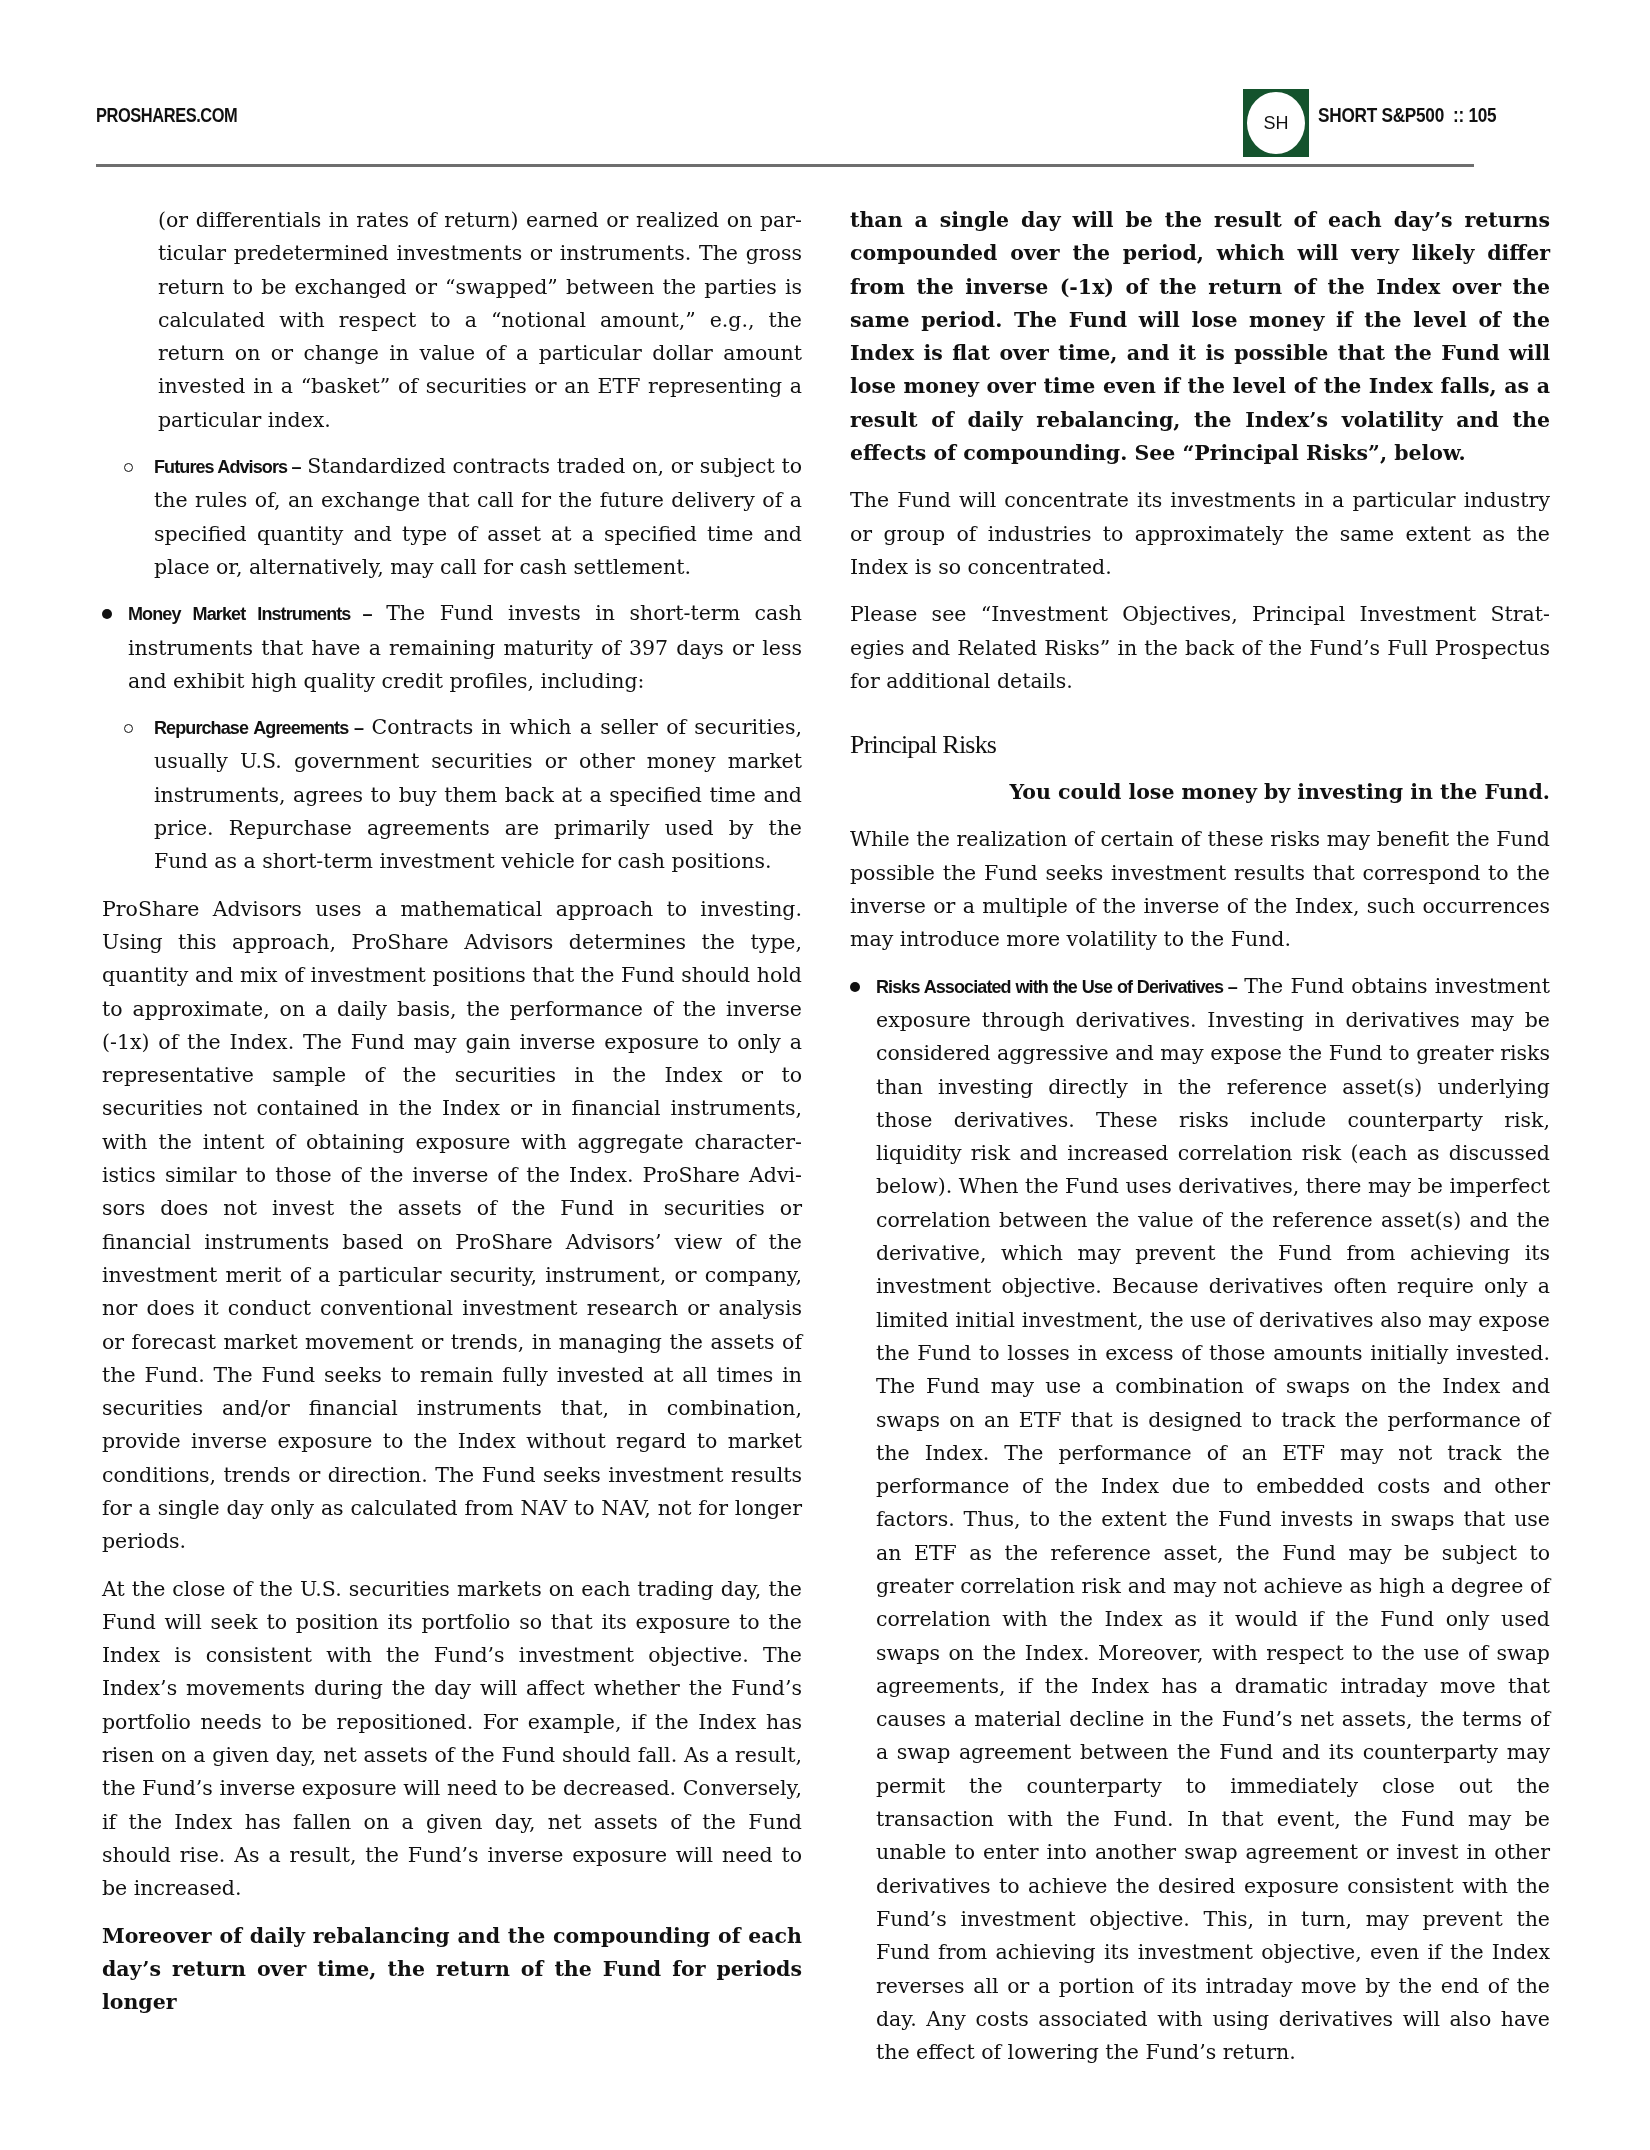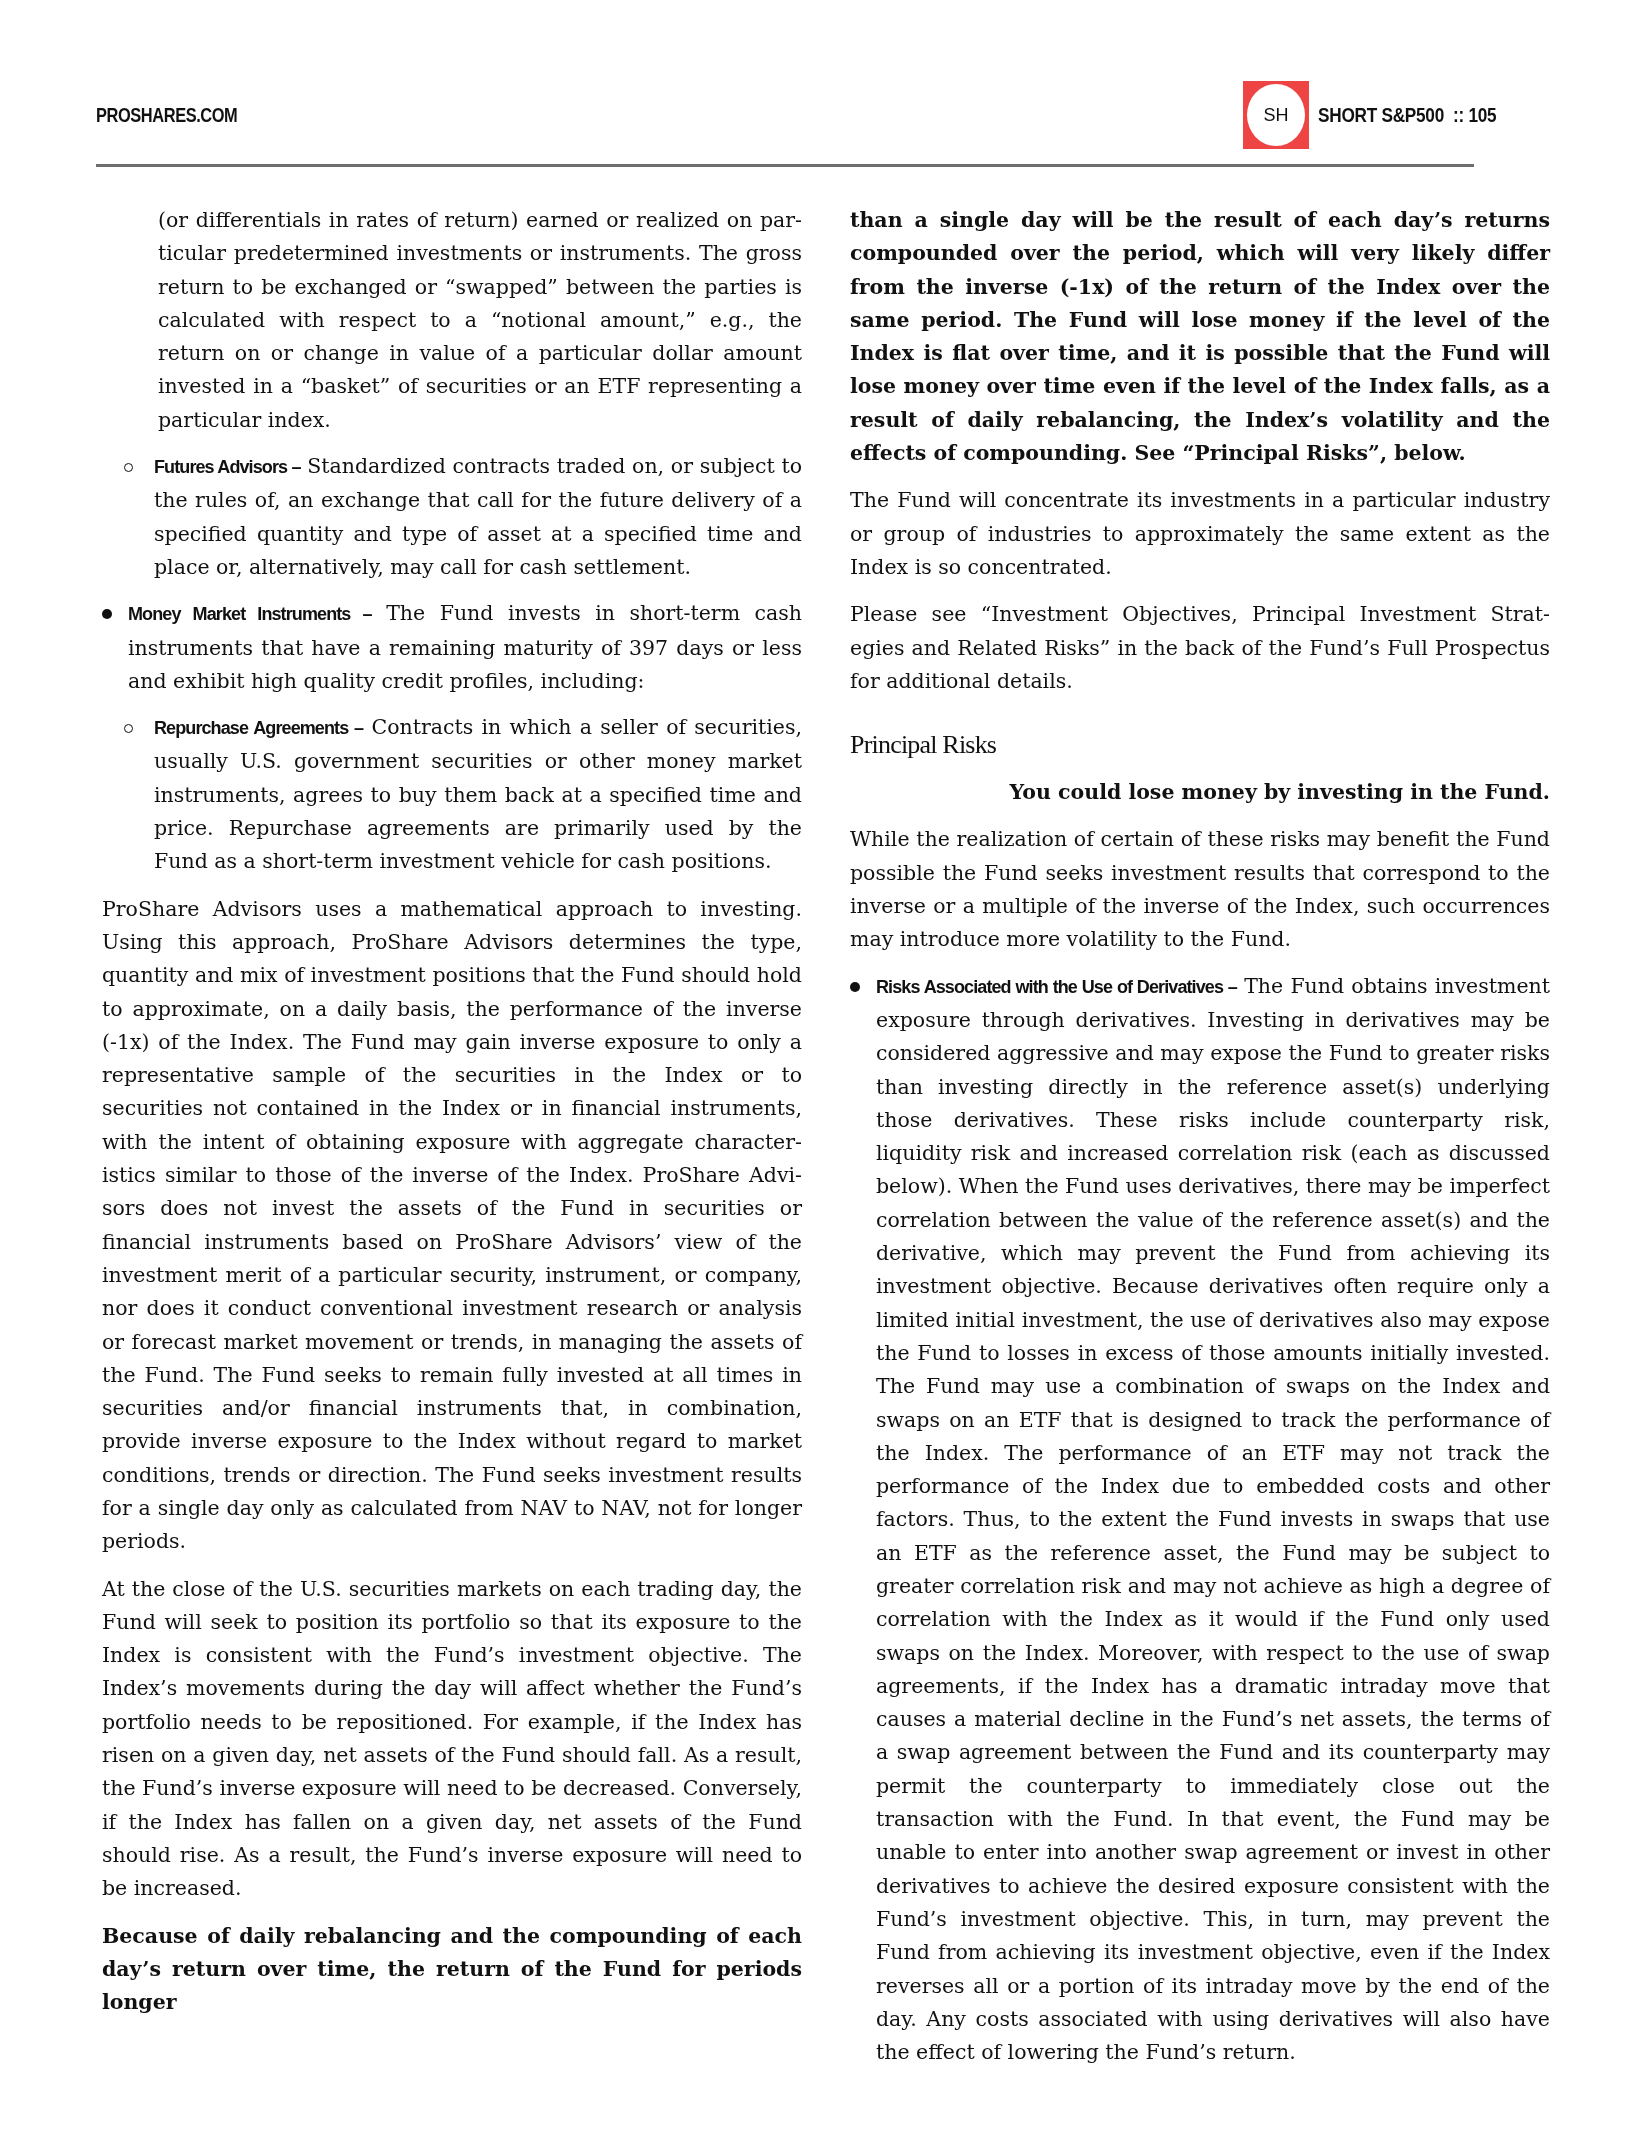--- a/index.html
+++ b/index.html
@@ -10,22 +10,22 @@
   }
   .header {
     position: absolute; left: 0; top: 0; width: 1650px; height: 160px; margin-top: 12px;
   }
   .site {
     position: absolute; left: 96px; top: 92px;
     font-family: "Liberation Sans", sans-serif; font-weight: bold;
     font-size: 20px; letter-spacing: -0.5px; transform: scaleX(0.82); transform-origin: left center;
   }
   .badge {
-    position: absolute; left: 1243px; top: 69px; width: 22px; height: 68px;
-    background: #ef4444;
+    position: absolute; left: 1243px; top: 77px; width: 22px; height: 68px;
+    background: #14532d;
     width: 66px;
   }
   .badge-circle {
     position: absolute; left: 4px; top: 3px; width: 58px; height: 62px;
     background: #fff; border-radius: 50%;
     display: flex; align-items: center; justify-content: center;
     font-family: "Liberation Sans", sans-serif; font-size: 18px;
   }
   .fund-title {
     position: absolute; left: 1318px; top: 92px;
@@ -94,21 +94,21 @@
   </div>
 
 
   <div class="item item-l2">
     <span class="bullet"></span>
     <span class="lead">Repurchase Agreements –</span><span> Contracts in which a seller of secu­rities, usually U.S. government securities or other money market instruments, agrees to buy them back at a specified time and price. Repurchase agreements are primarily used by the Fund as a short-term investment vehicle for cash positions.</span>
   </div>
 
   <p>ProShare Advisors uses a mathematical approach to investing. Using this approach, ProShare Advisors determines the type, quantity and mix of investment positions that the Fund should hold to approximate, on a daily basis, the performance of the inverse (-1x) of the Index. The Fund may gain inverse exposure to only a representative sample of the securities in the Index or to securities not contained in the Index or in financial instruments, with the intent of obtaining exposure with aggregate character­istics similar to those of the inverse of the Index. ProShare Advi­sors does not invest the assets of the Fund in securities or financial instruments based on ProShare Advisors’ view of the investment merit of a particular security, instrument, or com­pany, nor does it conduct conventional investment research or analysis or forecast market movement or trends, in managing the assets of the Fund. The Fund seeks to remain fully invested at all times in securities and/or financial instruments that, in combination, provide inverse exposure to the Index without regard to market conditions, trends or direction. The Fund seeks investment results for a single day only as calculated from NAV to NAV, not for longer periods.</p>
   <p>At the close of the U.S. securities markets on each trading day, the Fund will seek to position its portfolio so that its exposure to the Index is consistent with the Fund’s investment objective. The Index’s movements during the day will affect whether the Fund’s portfolio needs to be repositioned. For example, if the Index has risen on a given day, net assets of the Fund should fall. As a result, the Fund’s inverse exposure will need to be decreased. Conversely, if the Index has fallen on a given day, net assets of the Fund should rise. As a result, the Fund’s inverse exposure will need to be increased.</p>
-  <p class="bold">Because of daily rebalancing and the compounding of each day’s return over time, the return of the Fund for periods longer</p>
+  <p class="bold">Moreover of daily rebalancing and the compounding of each day’s return over time, the return of the Fund for periods longer</p>
 </div>
 
 <div class="col col-right">
   <p class="bold">than a single day will be the result of each day’s returns com­pounded over the period, which will very likely differ from the inverse (-1x) of the return of the Index over the same period. The Fund will lose money if the level of the Index is flat over time, and it is possible that the Fund will lose money over time even if the level of the Index falls, as a result of daily rebalancing, the Index’s volatility and the effects of compounding. See “Principal Risks”, below.</p>
   <p>The Fund will concentrate its investments in a particular industry or group of industries to approximately the same extent as the Index is so concentrated.</p>
   <p>Please see “Investment Objectives, Principal Investment Strat­egies and Related Risks” in the back of the Fund’s Full Prospectus for additional details.</p>
 
   <h2>Principal Risks</h2>
   <p class="subhead">You could lose money by investing in the Fund.</p>
   <p>While the realization of certain of these risks may benefit the Fund possible the Fund seeks investment results that correspond to the inverse or a multiple of the inverse of the Index, such occurrences may introduce more volatility to the Fund.</p>

